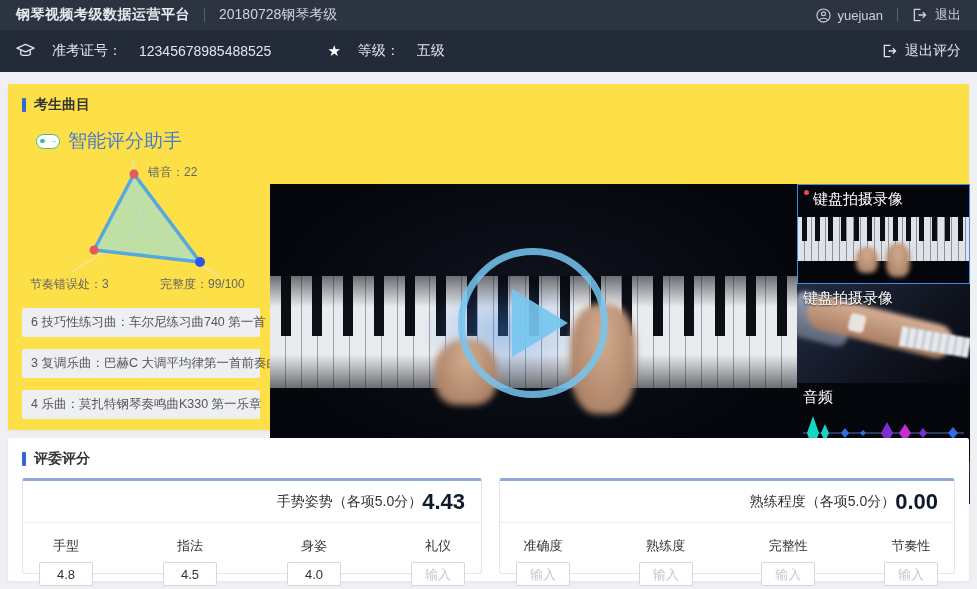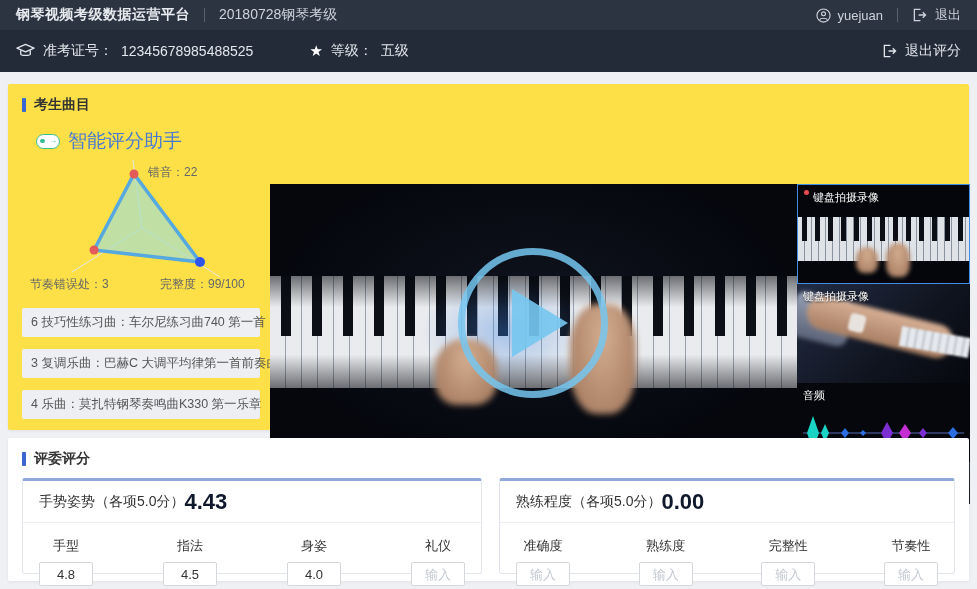--- a/index.html
+++ b/index.html
@@ -18,21 +18,21 @@
   .vdiv{ width:1px; height:14px; background:#556070; margin:0 14px;}
   .topbar .session{ font-size:14px; color:#cdd3db;}
   .topbar .spacer{ flex:1;}
   .topbar .user{ display:flex; align-items:center; font-size:13px; color:#cdd3db; gap:6px; cursor:pointer;}
   .topbar .logout{ display:flex; align-items:center; font-size:13px; color:#cdd3db; gap:8px; cursor:pointer;}
   .subbar{
     position:absolute; left:0; top:30px; width:977px; height:42px;
     background:#232b38; display:flex; align-items:center; padding:0 16px;
     color:#e2e6ec; font-size:14px;
   }
-  .subbar .grp{ display:flex; align-items:center; gap:8px; margin-right:56px;}
+  .subbar .grp{ display:flex; align-items:center; gap:17px; margin-right:56px;}
   .subbar .star{ color:#fff; font-size:15px;}
   .subbar .spacer{ flex:1;}
   .subbar .exit-grading{ display:flex; align-items:center; gap:8px; cursor:pointer; font-size:14px;}
   .icon-svg{ display:inline-block; vertical-align:middle;}
   
   .main-panel{
     position:absolute; left:8px; top:84px; width:961px; height:346px;
     background:#fde047; border-radius:2px; box-shadow:0 1px 3px rgba(0,0,0,.06);
   }
   .sec-title{ display:flex; align-items:center; gap:8px; font-size:14px; font-weight:bold; color:#333;}
@@ -72,21 +72,21 @@
   .hand.h1{ left:165px; top:155px; width:62px; height:66px;}
   .hand.h2{ left:300px; top:120px; width:66px; height:110px; border-radius:40%;}
   .play-overlay{ position:absolute; left:188px; top:64px; width:150px; height:150px;
     border:7px solid rgba(118,198,240,.85); border-radius:50%;
     display:flex; align-items:center; justify-content:center; cursor:pointer;}
   .play-tri{ width:0; height:0; border-top:34px solid transparent; border-bottom:34px solid transparent;
     border-left:56px solid rgba(118,198,240,.9); margin-left:14px;}
   
   .side-panels{ position:absolute; left:527px; top:0; width:173px; height:278px;}
   .mini{ position:absolute; left:0; width:173px; overflow:hidden; background:#04060c; cursor:pointer;}
-  .mini .plabel{ position:absolute; left:6px; top:5px; font-size:11px; color:#fff; z-index:3;
+  .mini .plabel{ position:absolute; left:6px; top:5px; font-size:15px; color:#fff; z-index:3;
     display:flex; align-items:flex-start; gap:4px; text-shadow:0 1px 2px rgba(0,0,0,.8);}
   .rec-dot{ width:5px; height:5px; border-radius:50%; background:#e84b4b; display:inline-block;}
   .mini1{ top:0; height:100px; border:1px solid #3f8fe8;}
   .mini1 .kb{ position:absolute; left:0; right:0; top:32px; height:44px;}
   .mini1 .kb .wk{ position:absolute; inset:0; background:repeating-linear-gradient(90deg,#dfe3e8 0 6px,#8a92a0 6px 7px);}
   .mini1 .kb .bk{ position:absolute; left:0; right:0; top:0; height:55%;
     background:repeating-linear-gradient(90deg,transparent 0 4px,#0b0e14 4px 9px,transparent 9px 13px);}
   .mini1 .hand{ filter:blur(2px);}
   .mini1 .m1h1{ left:58px; top:62px; width:22px; height:26px;}
   .mini1 .m1h2{ left:88px; top:58px; width:24px; height:34px;}
@@ -111,21 +111,21 @@
   .vbar .multi{ display:flex; align-items:center; gap:6px; color:#fff; font-size:12.5px; font-weight:bold; cursor:pointer;}
   .vbar .multi .eye{ font-size:13px; color:#e7eaef;}
   
   .score-panel{ position:absolute; left:8px; top:438px; width:961px; height:143px;
     background:#fff; border-radius:2px; box-shadow:0 1px 3px rgba(0,0,0,.06);}
   .score-panel .sec-title{ position:absolute; left:14px; top:12px;}
   .card{ position:absolute; top:40px; height:96px; background:#fff;
     border:1px solid #e2e6ec; border-top:3px solid #8ea8d8; border-radius:3px;}
   .card1{ left:14px; width:460px;}
   .card2{ left:491px; width:456px;}
-  .card-head{ display:flex; align-items:center; justify-content:flex-start;
+  .card-head{ display:flex; align-items:center; justify-content:flex-end;
     padding:8px 16px 7px; border-bottom:1px solid #eceef2;}
   .card-head .ctitle{ font-size:14px; color:#333;}
   .card-head .cscore{ font-size:22px; font-weight:bold; color:#10182b;}
   .fields{ display:flex; align-items:center; justify-content:space-between; padding:14px 16px;}
   .field{ display:flex; align-items:center; gap:7px;flex-direction:column;}
   .field label{ font-size:13px; color:#333; white-space:nowrap;}
   .field input{ width:54px; height:24px; border:1px solid #d4d7dc; border-radius:2px;
     text-align:center; font-size:13px; color:#333; font-family:inherit; outline:none; background:#fff;}
   .field input::placeholder{ color:#c3c8d0;}
 </style>

